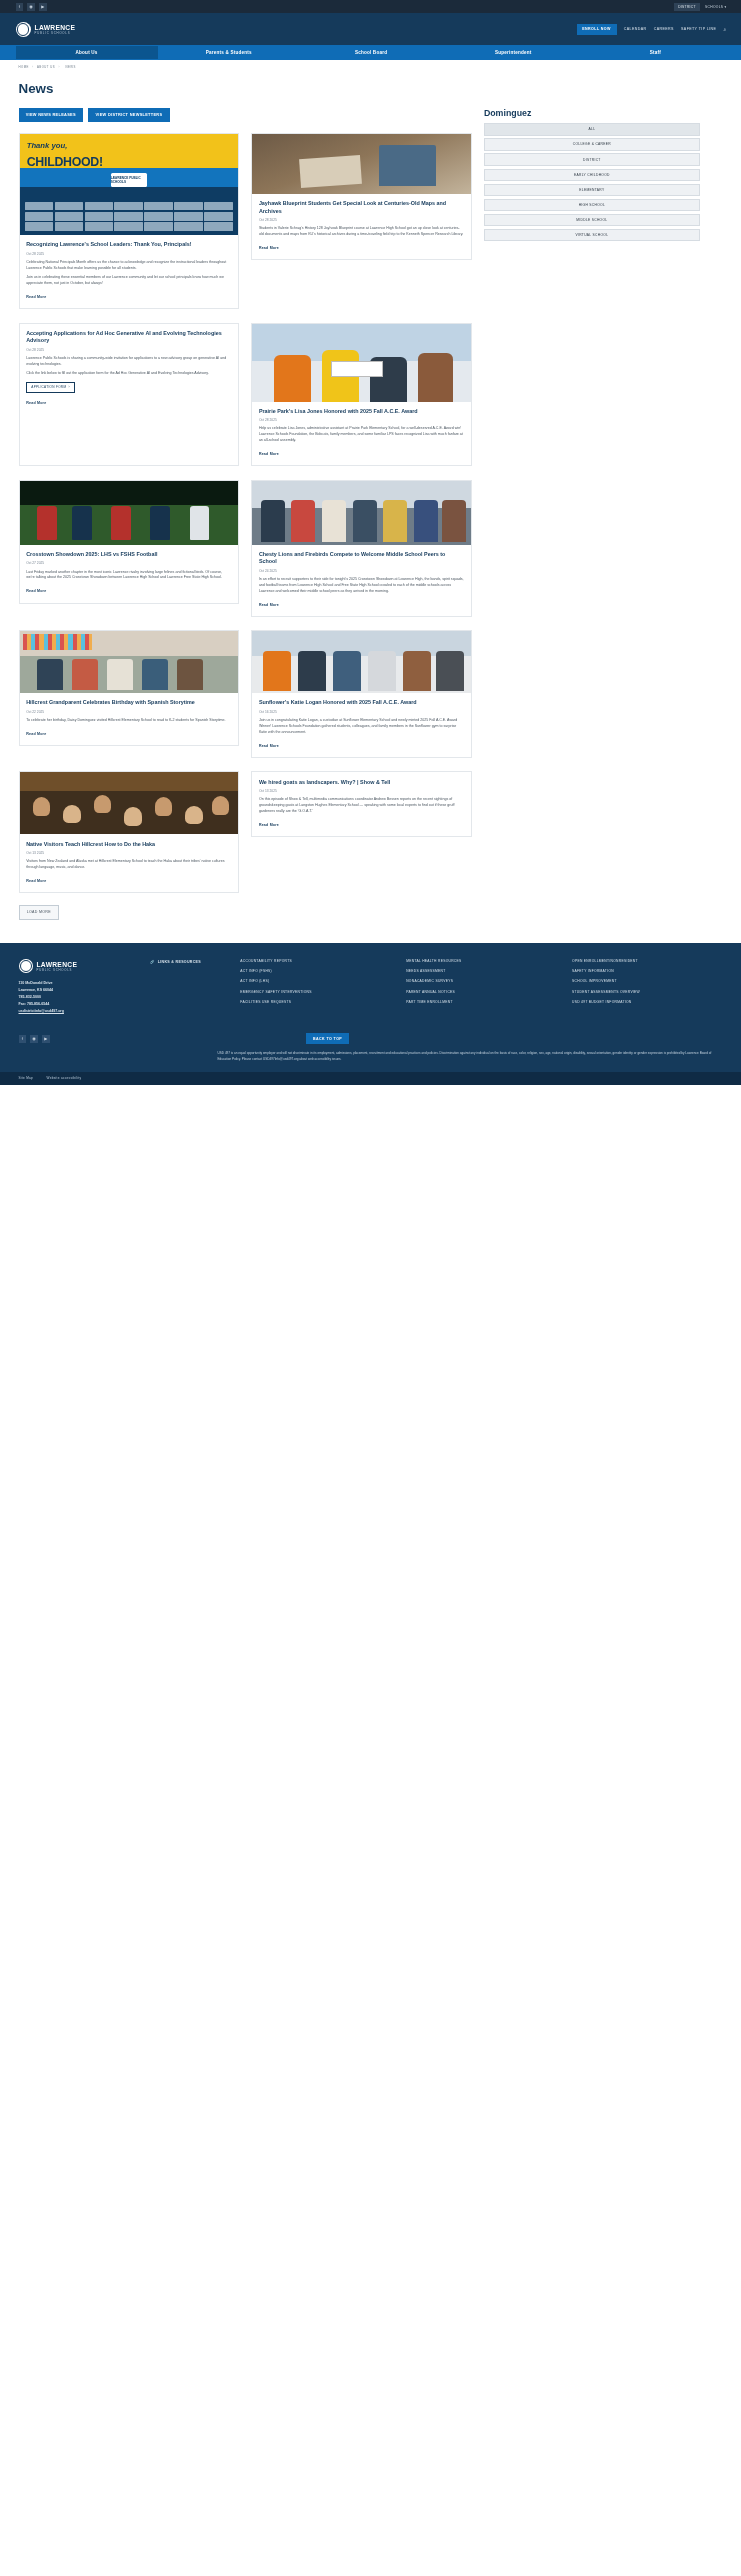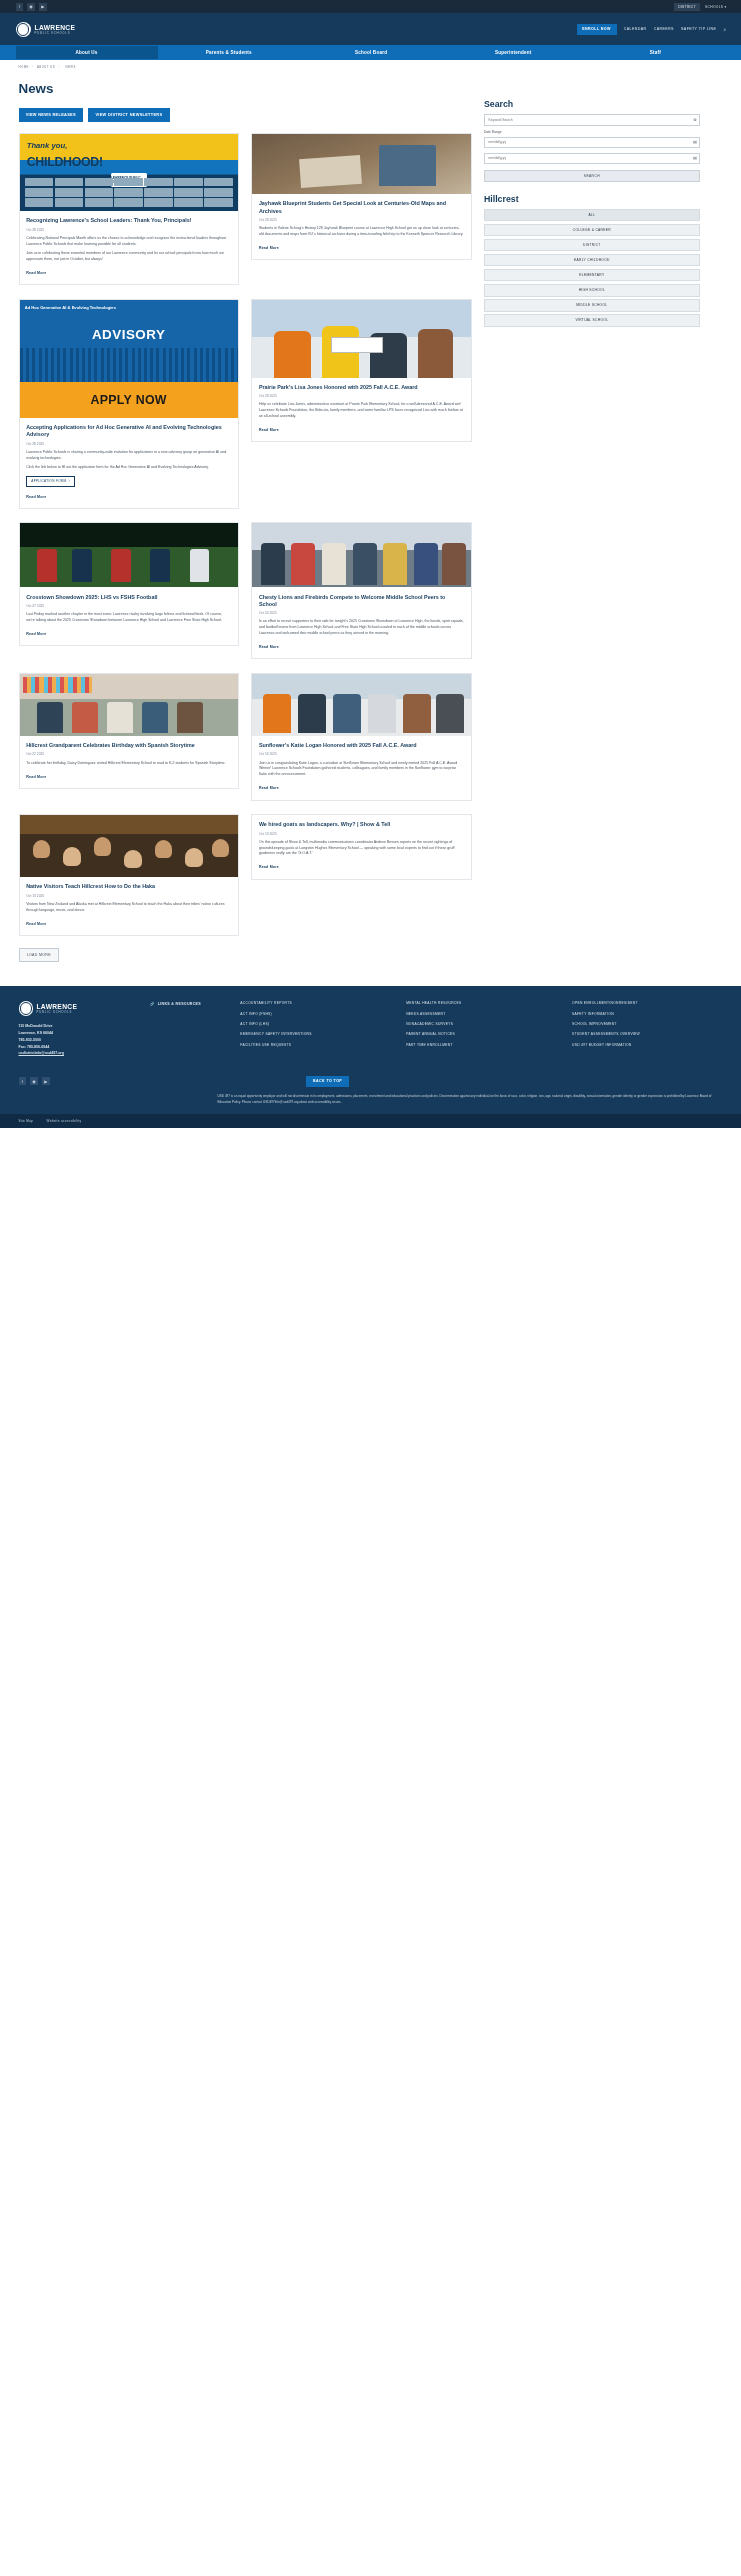--- a/index.html
+++ b/index.html
@@ -155,21 +155,21 @@
     letter-spacing: 0.3px;
     padding: 2.6px 4.1px;
     text-transform: uppercase;
     margin-bottom: 4.1px;
   }
   .inline-btn .arrow { margin-left: 2.1px; }
 
   
   .img { width: 100%; display: block; }
   .img-principals {
-    height: 77px;
+    height: 101px;
     background:
       linear-gradient(#f2c21a 0 0) 0 0/100% 34% no-repeat,
       linear-gradient(#1274bd 0 0) 0 34%/100% 28% no-repeat,
       #0e3c63;
     position: relative;
   }
   .img-principals .ip-txt1 {
     position: absolute; top: 7.2px; left: 7.2px; color: #123a5e;
     font-size: 7.7px; font-weight: bold; font-style: italic;
   }
@@ -552,28 +552,20 @@
           <div class="card-title">Jayhawk Blueprint Students Get Special Look at Centuries-Old Maps and Archives</div>
           <div class="card-date">Oct 28 2025</div>
           <div class="card-text">
             <p>Students in Valerie Schrag's History 128 Jayhawk Blueprint course at Lawrence High School got an up close look at centuries-old documents and maps from KU's historical archives during a time-traveling field trip to the Kenneth Spencer Research Library.</p>
           </div>
           <a class="read-more">Read More</a>
         </div>
       </div>
 
       <div class="card">
-        <div class="card-media">
-          <div class="img img-advisory">
-            <div class="adv-top">Ad Hoc Generative AI &amp; Evolving Technologies</div>
-            <div class="adv-stripes"></div>
-            <div class="adv-word">ADVISORY</div>
-          </div>
-          <div class="img img-applynow">APPLY NOW</div>
-        </div>
         <div class="card-body">
           <div class="card-title">Accepting Applications for Ad Hoc Generative AI and Evolving Technologies Advisory</div>
           <div class="card-date">Oct 28 2025</div>
           <div class="card-text">
             <p>Lawrence Public Schools is sharing a community-wide invitation for applications to a new advisory group on generative AI and evolving technologies.</p>
             <p>Click the link below to fill out the application form for the Ad Hoc Generative AI and Evolving Technologies Advisory.</p>
           </div>
           <a class="inline-btn"><span>APPLICATION FORM</span><span class="arrow">›</span></a>
           <br>
           <a class="read-more">Read More</a>
@@ -719,40 +711,23 @@
 
     </div>
 
     <div class="load-more-row">
       <a class="load-more">LOAD MORE</a>
     </div>
   </div>
 
   <div class="side-col">
 
-    <div>
-      <div class="side-h">Search</div>
-      <div class="field-row">
-        <input class="field" placeholder="Keyword Search" style="">
-        <span class="field-ico">⊗</span>
-      </div>
-      <div class="field-label">Date Range</div>
-      <div class="field-row">
-        <input class="field" placeholder="mm/dd/yyyy" style="">
-        <span class="field-ico">▤</span>
-      </div>
-      <div class="field-row">
-        <input class="field" placeholder="mm/dd/yyyy" style="">
-        <span class="field-ico">▤</span>
-      </div>
-      <button class="search-submit">SEARCH</button>
-    </div>
 
     <div style="margin-top:11.3px">
-      <div class="side-h">Hillcrest</div>
+      <div class="side-h">Dominguez</div>
       <div class="cat-list">
         <div class="cat-btn all">ALL</div>
         <div class="cat-btn">COLLEGE &amp; CAREER</div>
         <div class="cat-btn">DISTRICT</div>
         <div class="cat-btn">EARLY CHILDHOOD</div>
         <div class="cat-btn">ELEMENTARY</div>
         <div class="cat-btn">HIGH SCHOOL</div>
         <div class="cat-btn">MIDDLE SCHOOL</div>
         <div class="cat-btn">VIRTUAL SCHOOL</div>
       </div>

